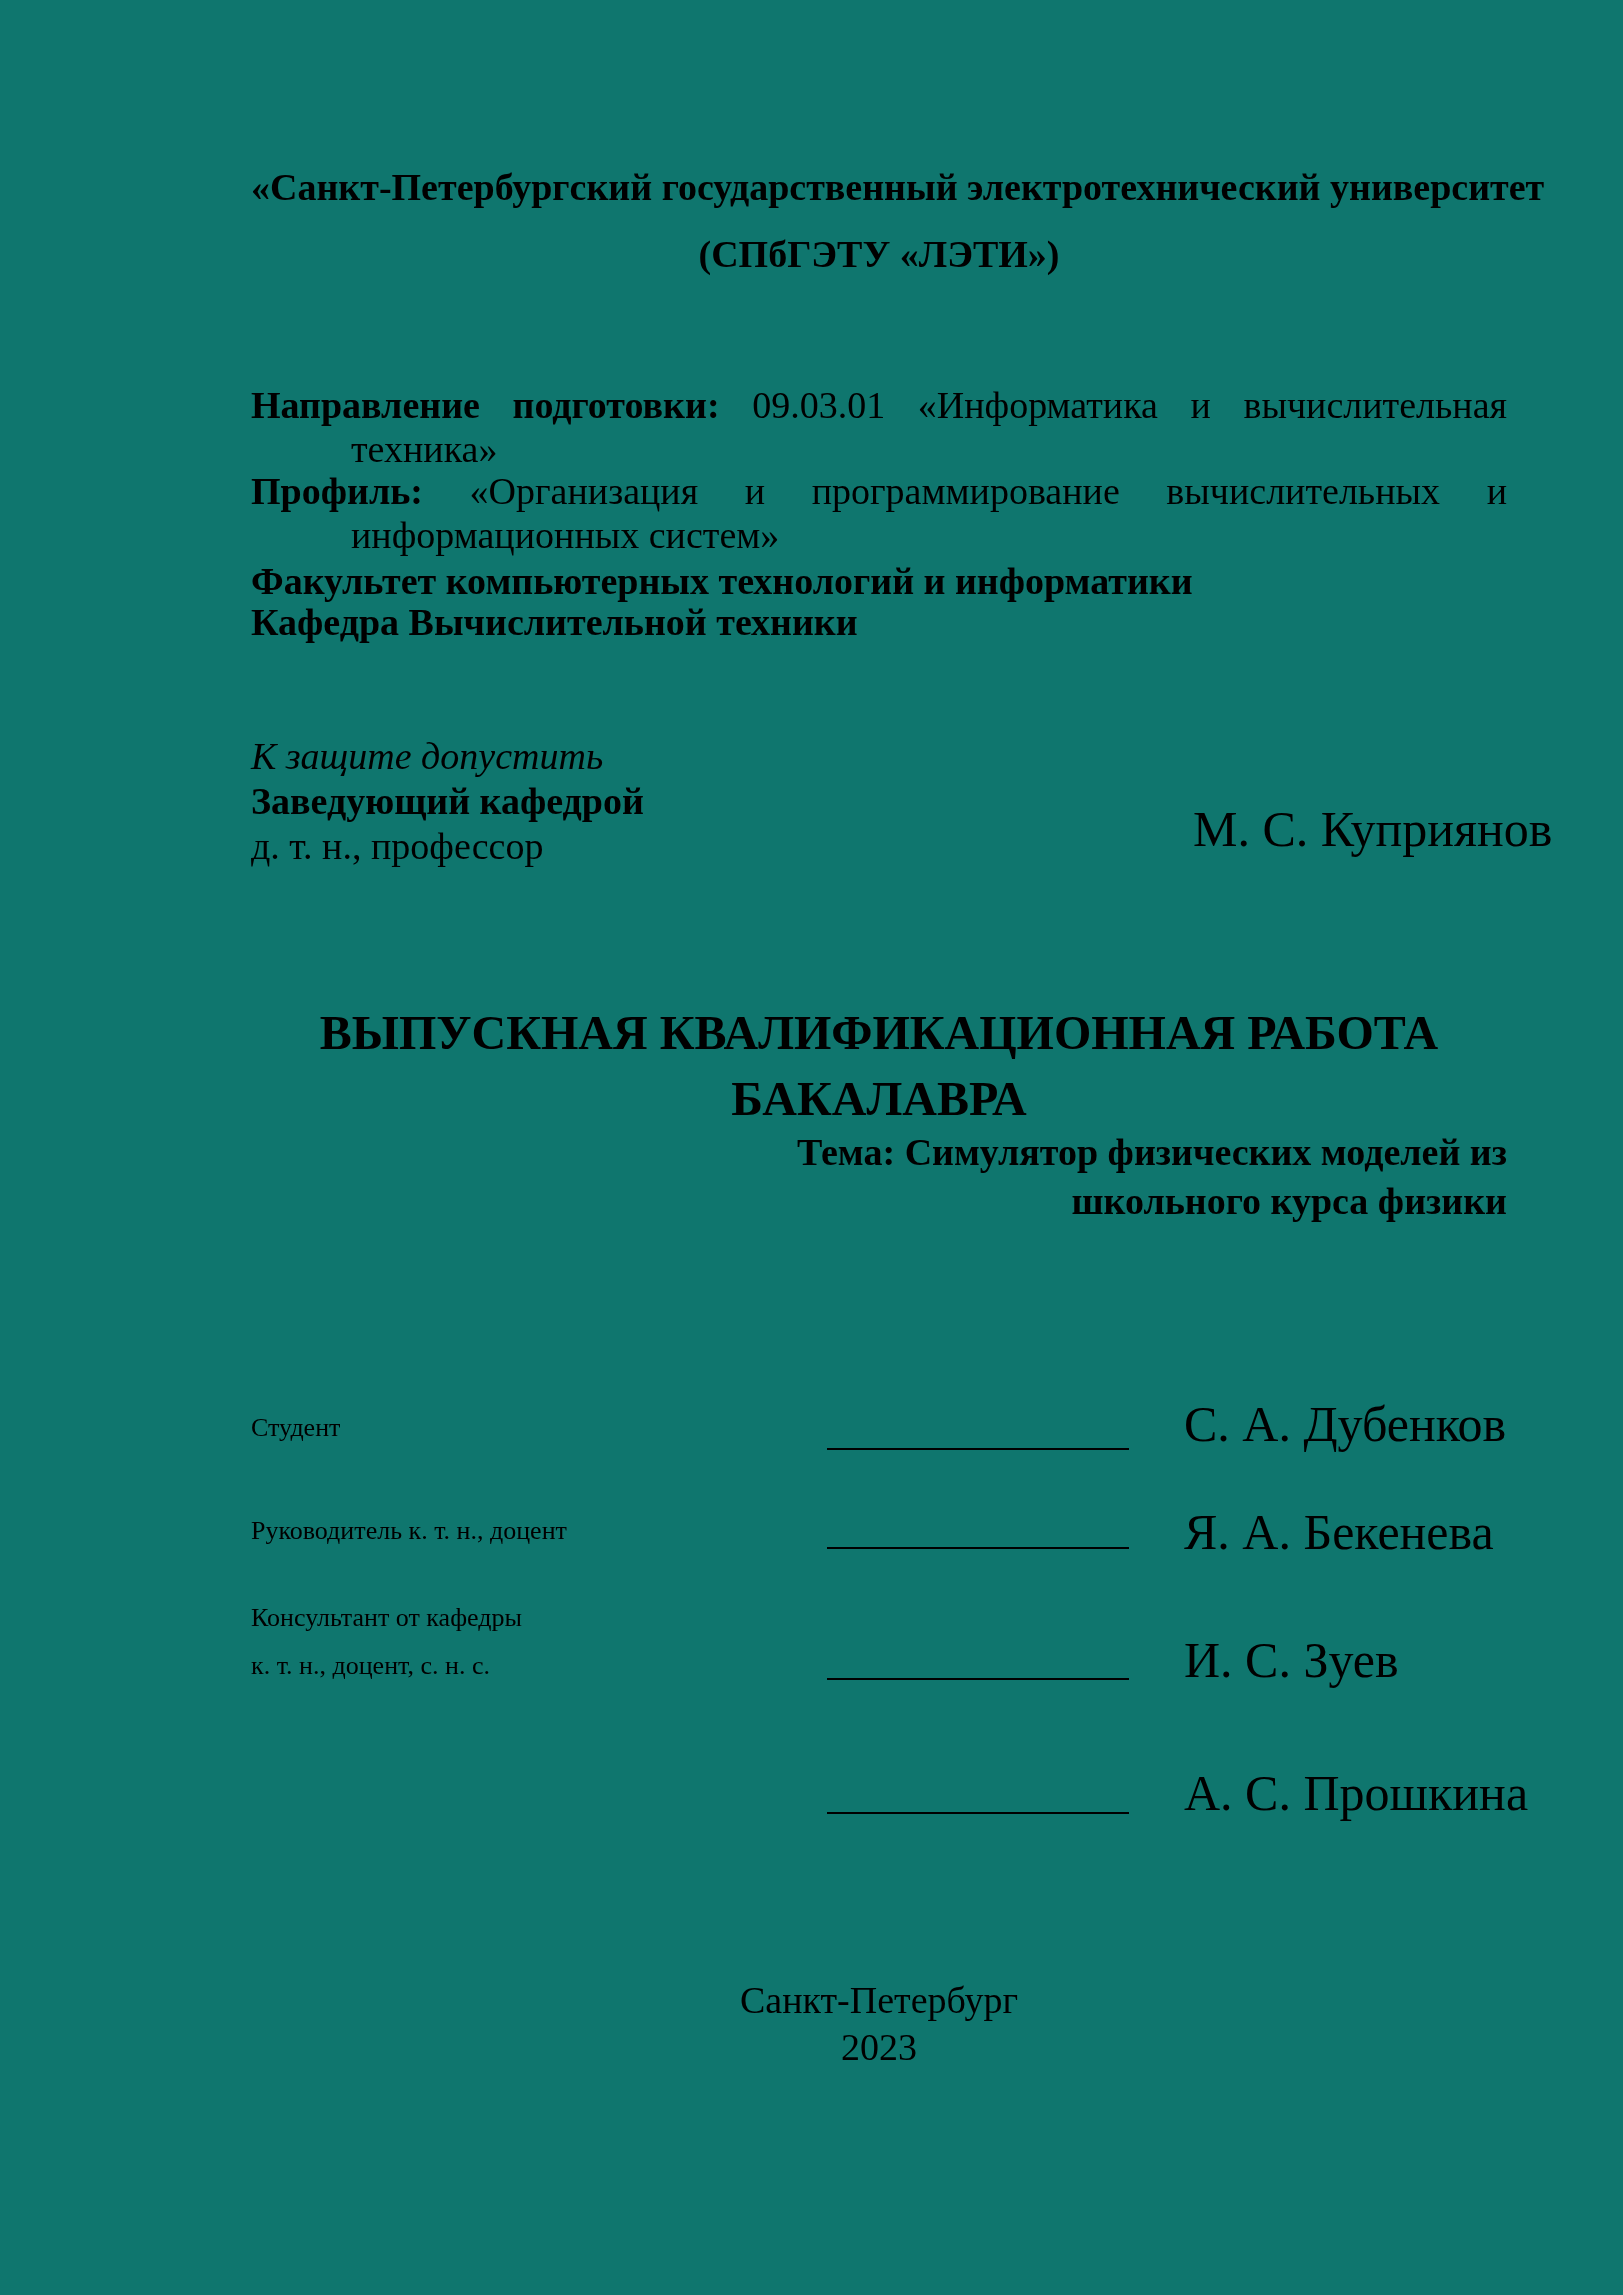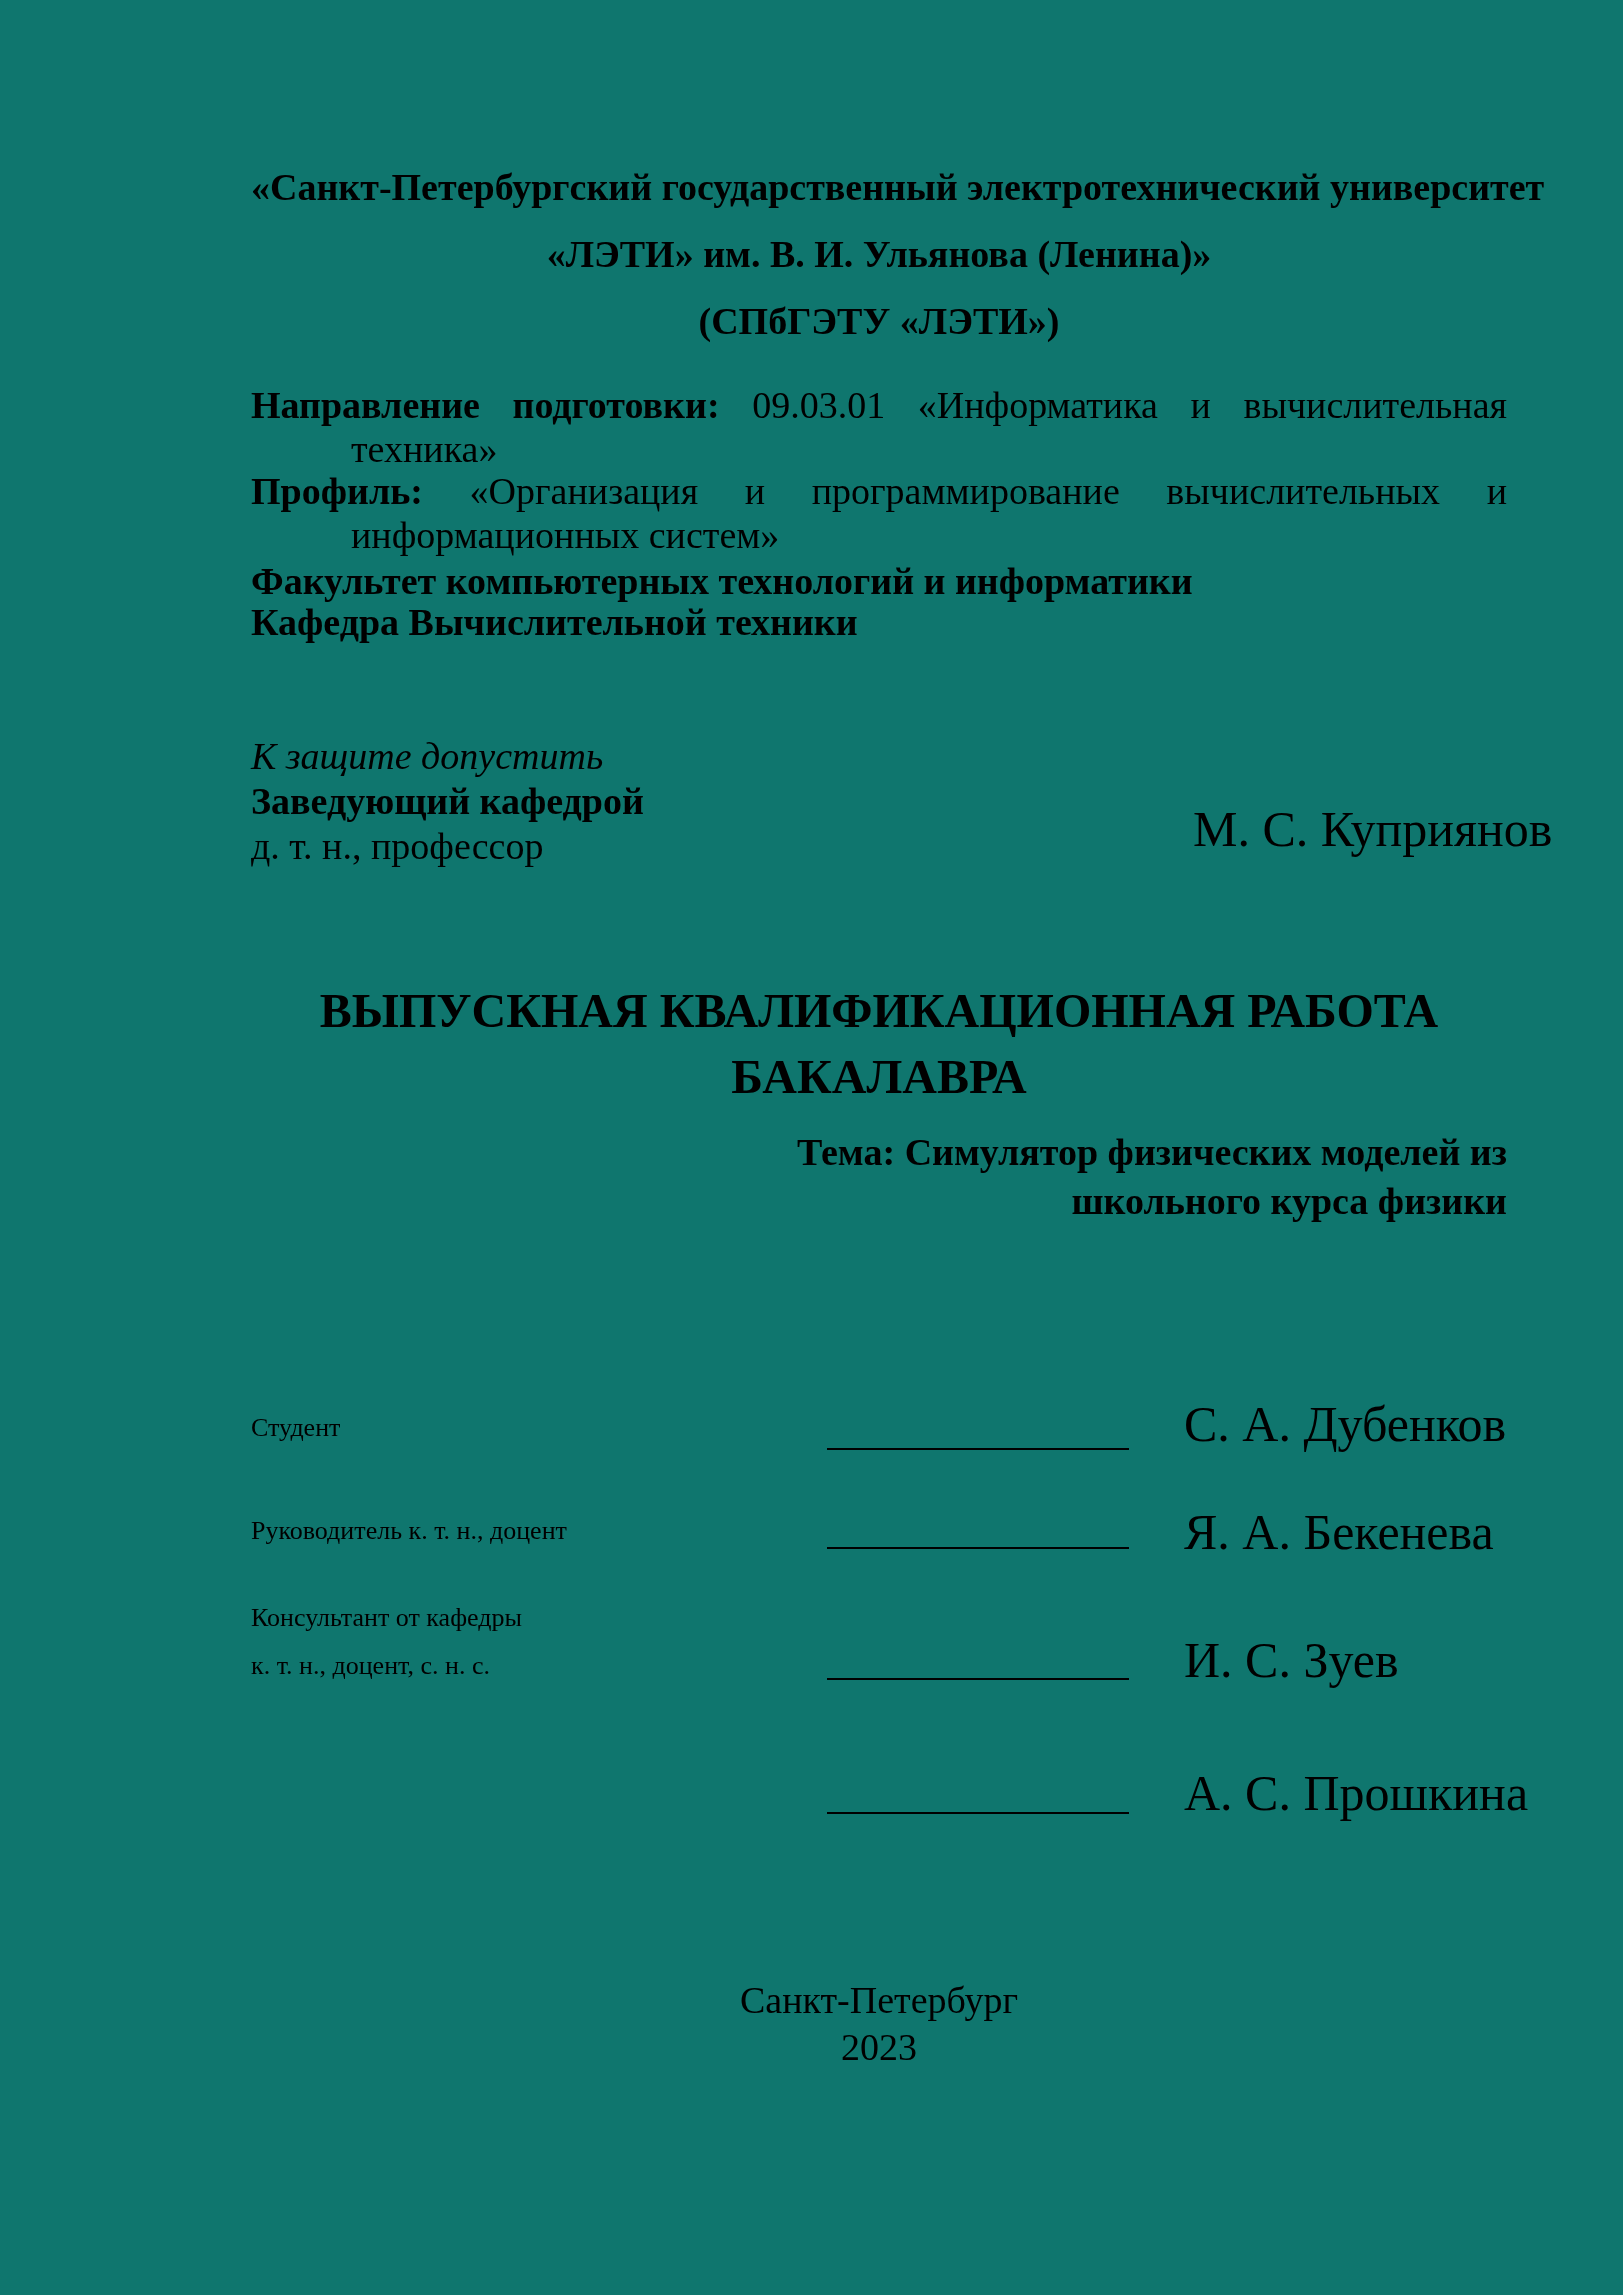--- a/index.html
+++ b/index.html
@@ -14,34 +14,33 @@
   .abs{position:absolute;}
   .content{left:251px;width:1256px;}
   .b{font-weight:bold;}
   .i{font-style:italic;}
   .center{text-align:center;}
   .nowrap{white-space:nowrap;}
   .body-fs{font-size:38px;line-height:44px;}
   .jline{text-align:justify;text-align-last:justify;}
   .hang{padding-left:100px;}
   .univ{font-size:38px;line-height:67px;font-weight:bold;text-align:center;}
-  .title{font-size:48px;line-height:66px;font-weight:bold;text-align:center;}
+  .title{font-size:48px;line-height:66px;font-weight:bold;text-align:center;margin-top:22px;}
   .topic{font-size:38px;line-height:49px;font-weight:bold;text-align:right;}
   .role{font-size:26px;line-height:48px;}
   .name{font-size:50px;line-height:44px;white-space:nowrap;}
   .sigline{height:0;border-bottom:2.4px solid #000;}
 </style>
 </head>
 <body>
 
 <div class="page">
 
   <div class="abs content univ" style="top:154px;">
     <div class="nowrap">«Санкт-Петербургский государственный электротехнический университет</div>
-    <div class="nowrap">«ЛЭТИ» им. В. И. Ульянова (Ленина)»</div>
     <div class="nowrap">(СПбГЭТУ «ЛЭТИ»)</div>
   </div>
 
   <div class="abs content body-fs" style="top:383px;">
     <div class="jline">
       <span class="b">Направление подготовки:</span>
       <span>09.03.01 «Информатика и вычислительная</span>
     </div>
     <div class="hang">техника»</div>
   </div>

